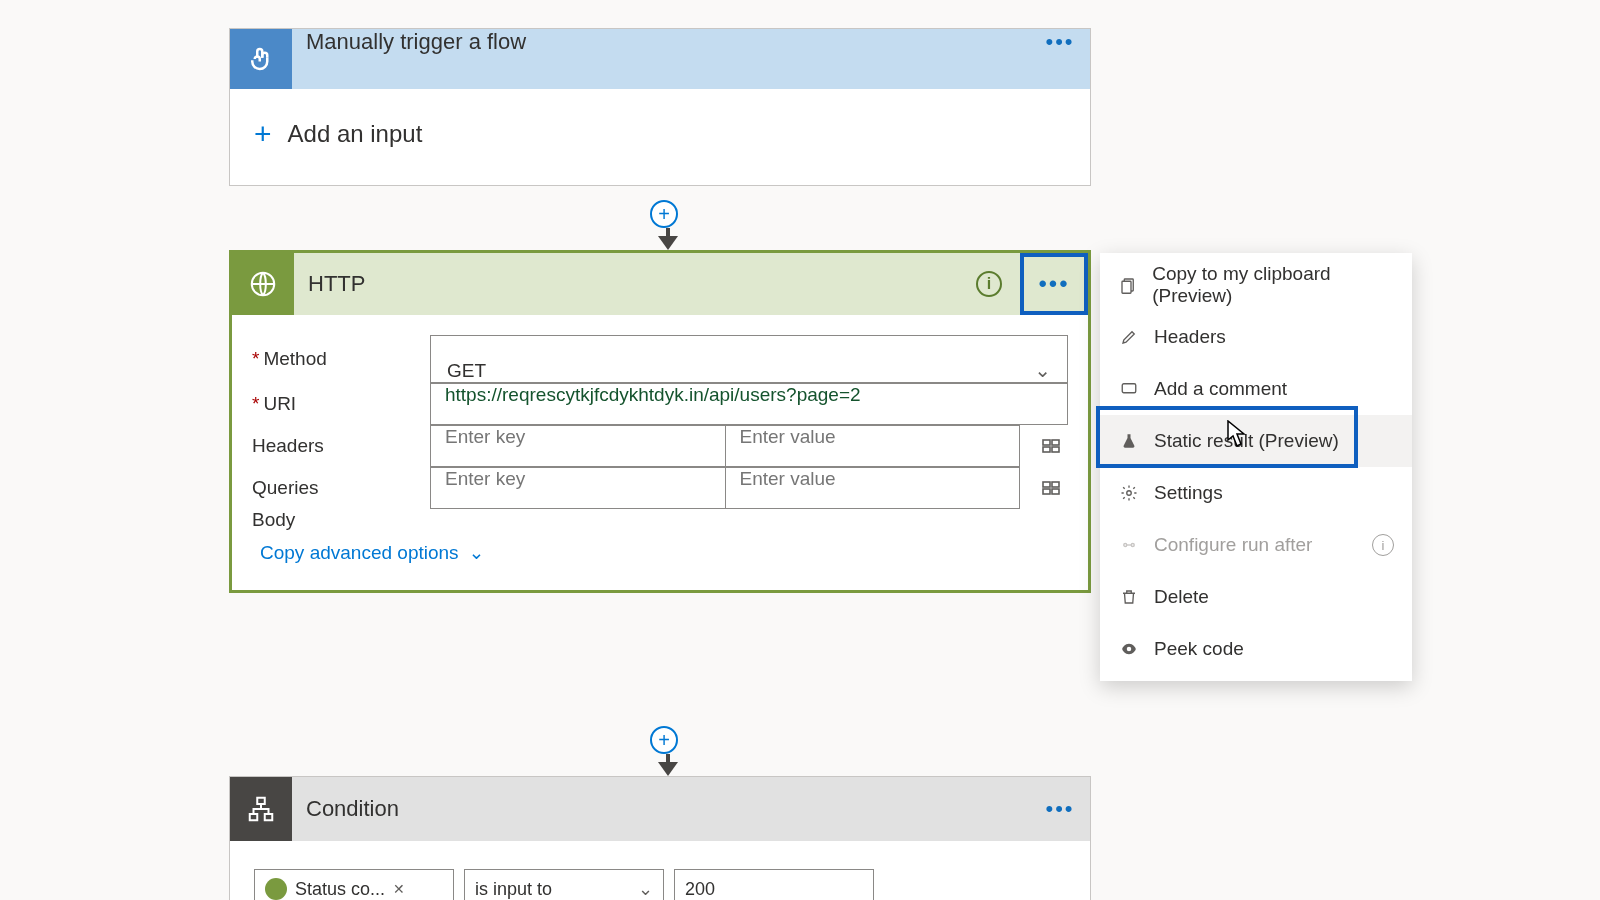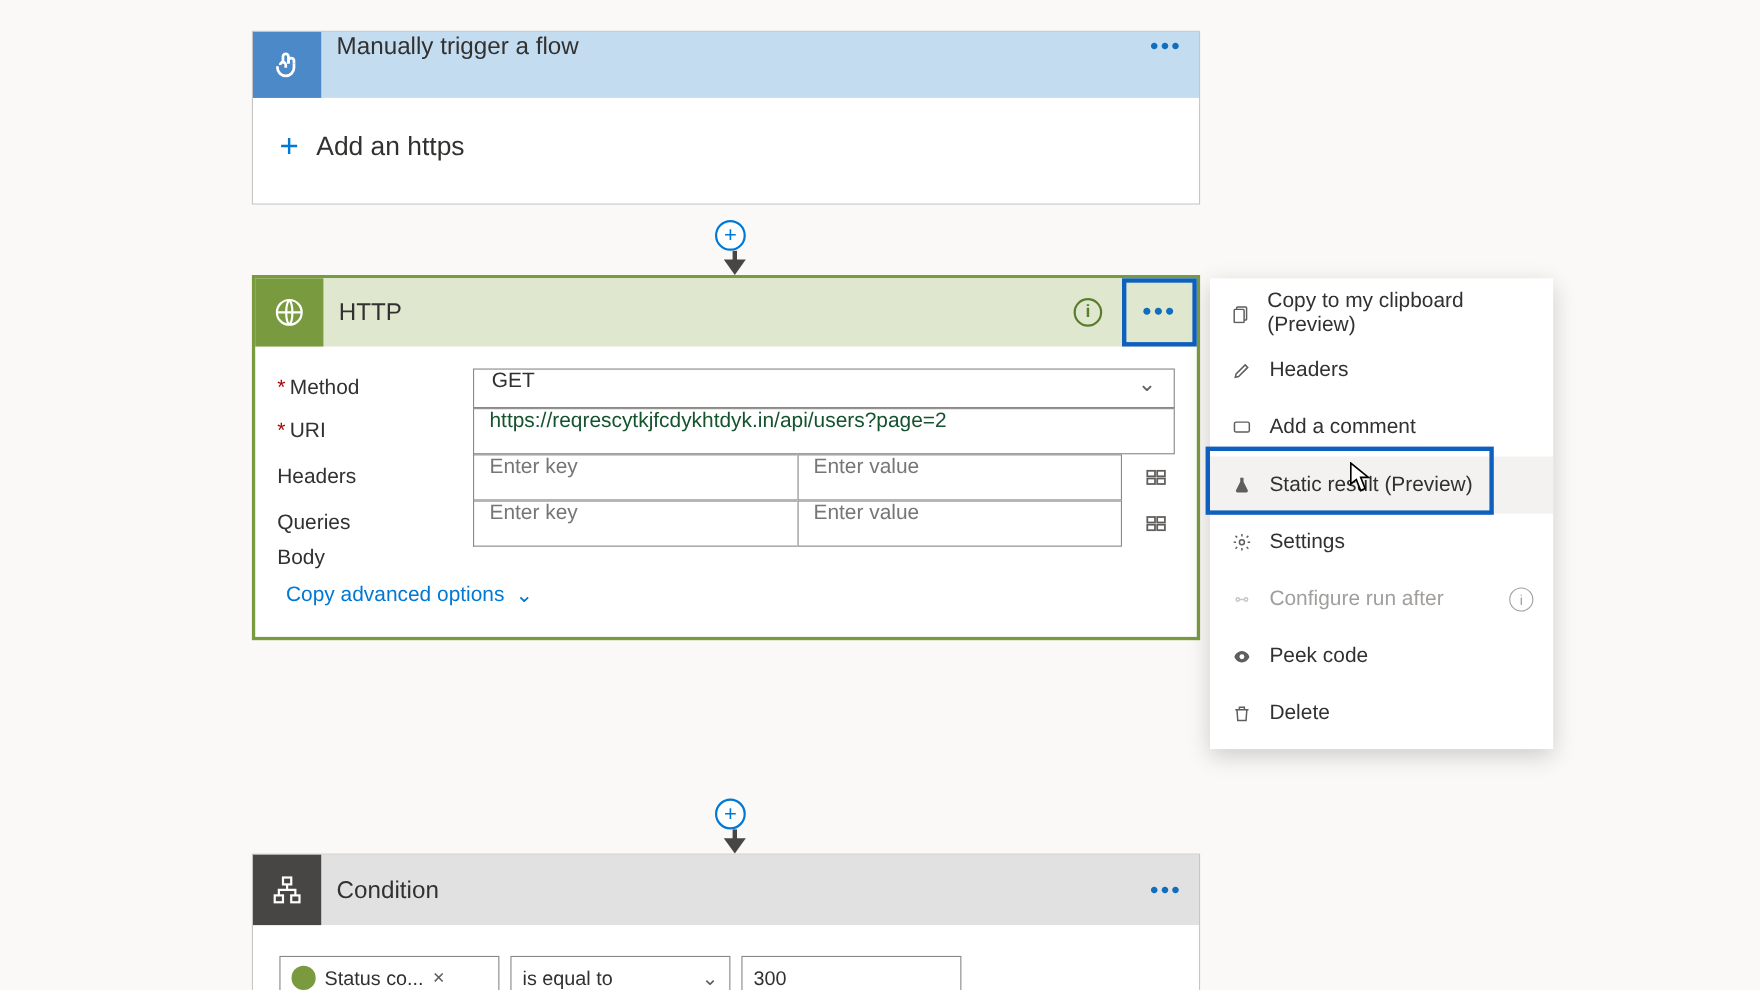--- a/index.html
+++ b/index.html
@@ -64,22 +64,22 @@
   .http-ellipsis-box {
     width: 68px; height: 62px; display: flex; align-items: center; justify-content: center;
     border: 4px solid #0f5fbf; color: #106ebe; font-size: 24px; letter-spacing: 2px; cursor: pointer;
   }
 
   .http-body { padding: 20px 20px 22px 20px; }
   .form-row { display: flex; align-items: center; }
   .form-label { width: 178px; font-size: 19px; color: #323130; }
   .req-star { color: #a80000; margin-right: 4px; }
   .select-box {
-    flex: 1; height: 36px; border: 1px solid #8a8886; display: flex;
-    align-items: flex-start; justify-content: space-between; padding: 0 16px;
+    flex: 1; height: 48px; border: 1px solid #8a8886; display: flex;
+    align-items: flex-end; justify-content: space-between; padding: 0 16px;
     font-size: 19px; color: #323130; background: #fff;
   }
   .chev-down { color: #605e5c; font-size: 20px; }
   .text-input {
     flex: 1; height: 42px; border: 1px solid #8a8886;
     padding: 0 14px; font-size: 19px; color: #14532d; background: #fff;
   }
   .text-input.placeholder { color: #767676; }
   .kv-pair { display: flex; flex: 1; gap: 0; margin-right: 14px; }
   .kv-pair .text-input { flex: 1; }
@@ -158,21 +158,21 @@
           <path d="M13 11V9a2 2 0 1 1 4 0v2"></path>
           <path d="M7 12a2 2 0 0 1 4 0v2"></path>
           <path d="M17 11v3a6 6 0 0 1-12 0v-1"></path>
         </svg>
       </div>
       <div class="trigger-title">Manually trigger a flow</div>
       <div class="trigger-ellipsis">•••</div>
     </div>
     <div class="trigger-body">
       <span class="plus-btn">+</span>
-      <span class="add-input-label">Add an https</span>
+      <span class="add-input-label">Add an input</span>
     </div>
   </div>
 
   <div class="add-node" style="top:200px">+</div>
   <div class="arrow-stem" style="top:228px; height:10px"></div>
   <div class="arrow-down" style="top:236px"></div>
 
   <div class="http-card">
     <div class="http-header">
       <div class="http-icon-box">
@@ -261,25 +261,25 @@
       <div class="cond-title">Condition</div>
       <div class="cond-ellipsis">•••</div>
     </div>
     <div class="cond-body">
       <div class="pill" style="width:200px">
         <span class="dot"></span>
         <span>Status co...</span>
         <span class="x">✕</span>
       </div>
       <div class="pill" style="width:200px; justify-content:space-between">
-        <span>is equal to</span>
+        <span>is input to</span>
         <span style="color:#605e5c">⌄</span>
       </div>
       <div class="pill" style="width:200px">
-        <span>300</span>
+        <span>200</span>
       </div>
     </div>
   </div>
 
   <div class="context-menu">
     <div class="menu-item">
       <span class="mi-icon">
         <svg class="svg18" viewBox="0 0 24 24" fill="none" stroke="currentColor" stroke-width="1.8">
             <rect x="7" y="4" width="12" height="16" rx="1"></rect>
             <rect x="4" y="7" width="12" height="16" rx="1" fill="#fff"></rect>
@@ -327,33 +327,33 @@
             <circle cx="7" cy="12" r="2"></circle>
             <path d="M9 12h6"></path>
             <circle cx="17" cy="12" r="2"></circle>
           </svg>
       </span>
       <span>Configure run after</span>
       <span class="trail">i</span>
     </div>
     <div class="menu-item">
       <span class="mi-icon">
+        <svg class="svg18" viewBox="0 0 24 24" fill="none" stroke="currentColor" stroke-width="1.8">
+            <path d="M4 7h16M9 7V4h6v3M6 7l1 13h10l1-13"></path>
+          </svg>
+      </span>
+      <span>Delete</span>
+    </div>
+    <div class="menu-item">
+      <span class="mi-icon">
         <svg class="svg18" viewBox="0 0 24 24" fill="currentColor">
             <path d="M12 5c-5 0-9 5-9 7s4 7 9 7 9-5 9-7-4-7-9-7zm0 10a3 3 0 1 1 0-6 3 3 0 0 1 0 6z"></path>
           </svg>
       </span>
       <span>Peek code</span>
-    </div>
-    <div class="menu-item">
-      <span class="mi-icon">
-        <svg class="svg18" viewBox="0 0 24 24" fill="none" stroke="currentColor" stroke-width="1.8">
-            <path d="M4 7h16M9 7V4h6v3M6 7l1 13h10l1-13"></path>
-          </svg>
-      </span>
-      <span>Delete</span>
     </div>
   </div>
 
   <div class="highlight-box"></div>
 
   <div class="cursor">
     <svg viewBox="0 0 20 28">
         <path d="M1 1 L1 20 L6 16 L10 26 L14 24 L10 14 L17 14 Z" fill="#fff" stroke="#000" stroke-width="1.5"></path>
       </svg>
   </div>

